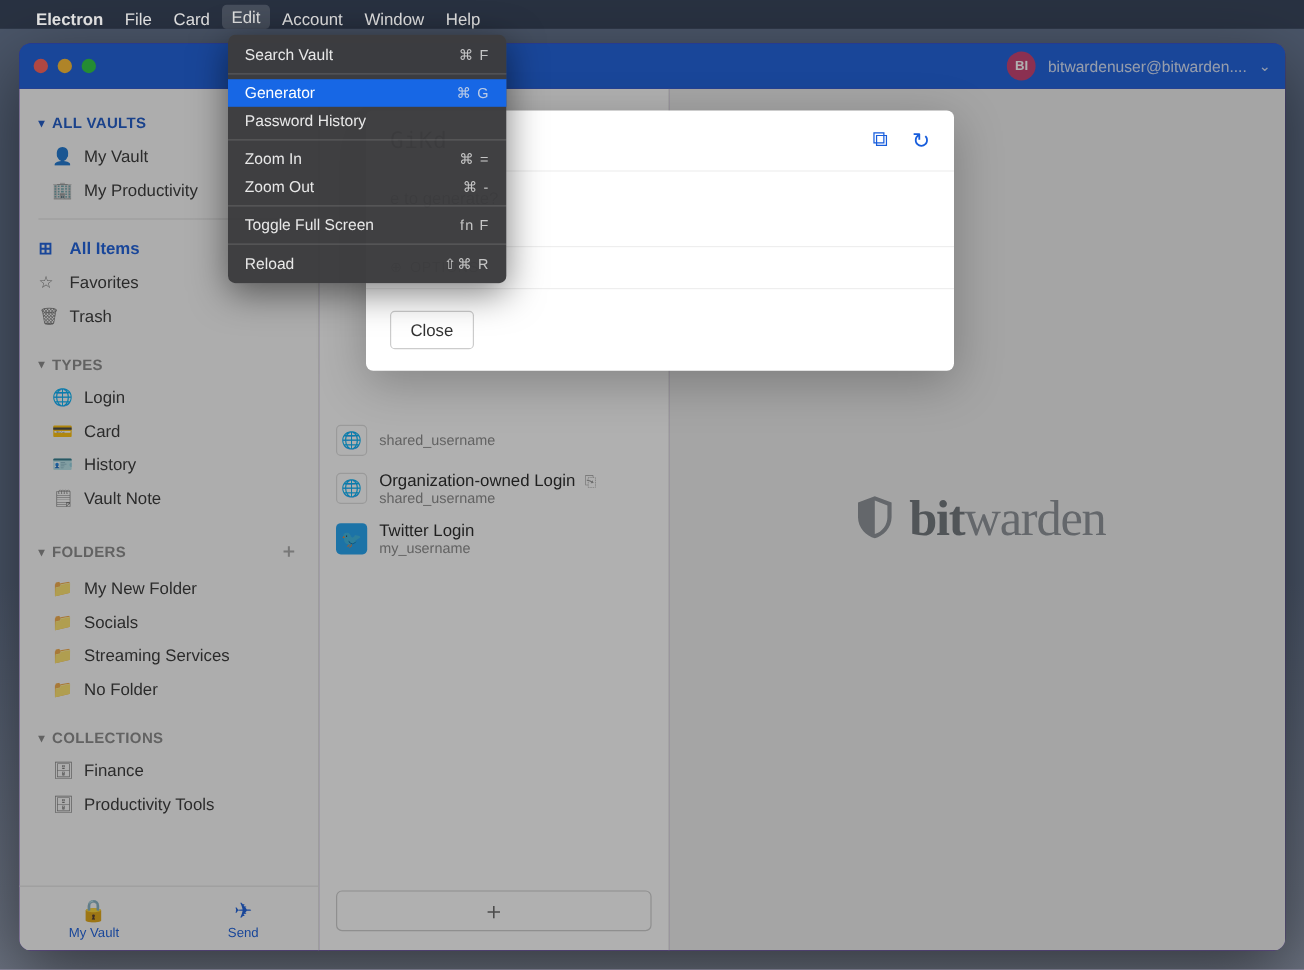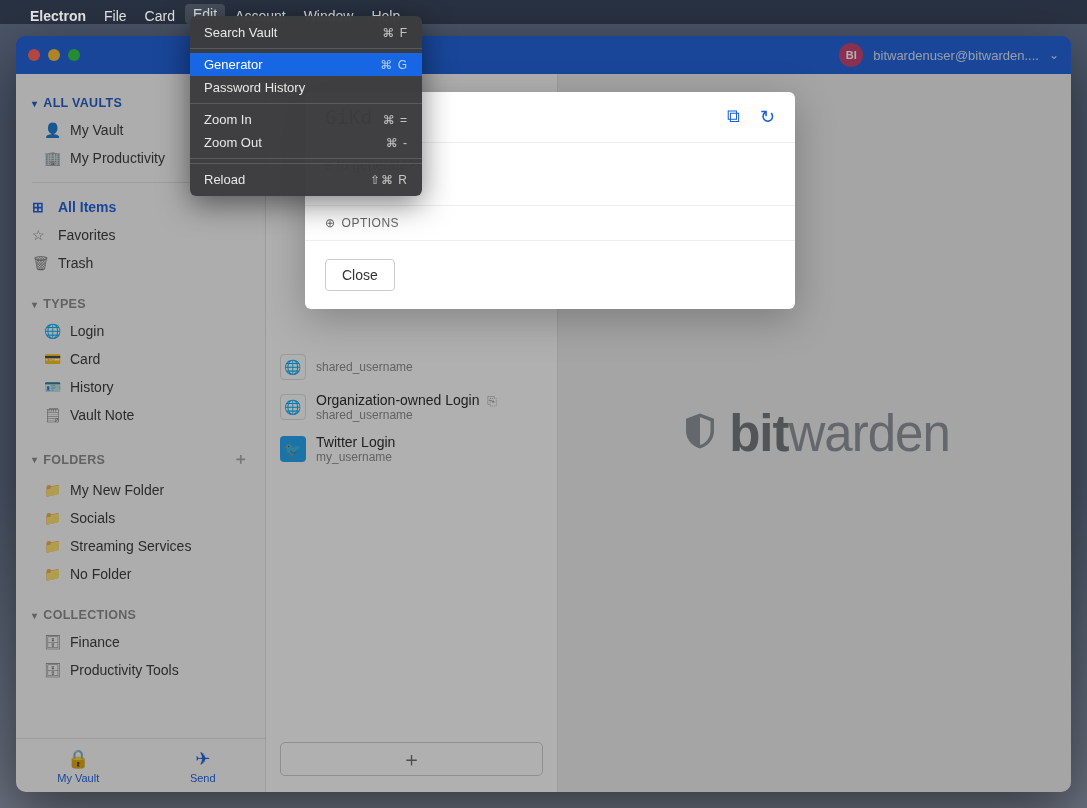--- a/index.html
+++ b/index.html
@@ -23,21 +23,21 @@
   gap: 18px;
 }
 .menubar .apple { font-size: 14px; }
 .menubar .app-name { font-weight: 600; }
 .menubar .menu-item { cursor: default; }
 .menubar .menu-item.active { background: rgba(255,255,255,0.15); padding: 2px 8px; border-radius: 4px; margin: 0 -8px; }
 
 
 .dropdown {
   position: absolute;
-  top: 16px;
+  top: 29px;
   left: 190px;
   width: 232px;
   background: rgba(60,60,62,0.98);
   border-radius: 6px;
   box-shadow: 0 8px 30px rgba(0,0,0,0.5);
   padding: 5px 0;
   z-index: 1000;
   color: #e8e8e8;
   font-size: 13px;
 }
@@ -99,21 +99,21 @@
 .li-txt { display:flex; flex-direction:column; }
 .li-title { font-size:14px; color:#222; }
 .li-sub { font-size:12px; color:#888; }
 .li-extra { margin-left:4px; color:#999; font-size:12px; }
 .list-add { margin: 10px 14px 16px; border:1px solid #ccc; border-radius:5px; height:34px; display:flex; align-items:center; justify-content:center; color:#666; font-size:20px; background:#fff; }
 
 
 .detail-col { flex:1; background:#efefef; position:relative; display:flex; align-items:center; justify-content:center; }
 .logo-wrap { display:flex; align-items:center; gap:8px; color:#8a8f95; }
 .logo-shield svg { width:42px; height:42px; }
-.logo-text { font-size:51px; font-weight:400; letter-spacing:-1px; }
+.logo-text { font-size:42px; font-weight:400; letter-spacing:-1px;font-family:Liberation Serif, serif; }
 .logo-text b { font-weight:700; color:#6e7379; }
 
 
 .overlay {
   position:absolute; top:36px; left:16px; right:16px; bottom:16px;
   background: rgba(30,30,30,0.35);
   border-radius:10px;
   z-index: 50;
   pointer-events:none;
 }
@@ -343,18 +343,22 @@
     <hr class="dd-sep">
     <div class="dd-row">
       <span>Zoom In</span>
       <span class="dd-shortcut">⌘ =</span>
     </div>
     <div class="dd-row">
       <span>Zoom Out</span>
       <span class="dd-shortcut">⌘ -</span>
     </div>
     <hr class="dd-sep">
+    <div class="dd-row">
+      <span>Toggle Full Screen</span>
+      <span class="dd-shortcut">fn F</span>
+    </div>
     <hr class="dd-sep">
     <div class="dd-row">
       <span>Reload</span>
       <span class="dd-shortcut">⇧⌘ R</span>
     </div>
   </div>
 
 </body></html>

